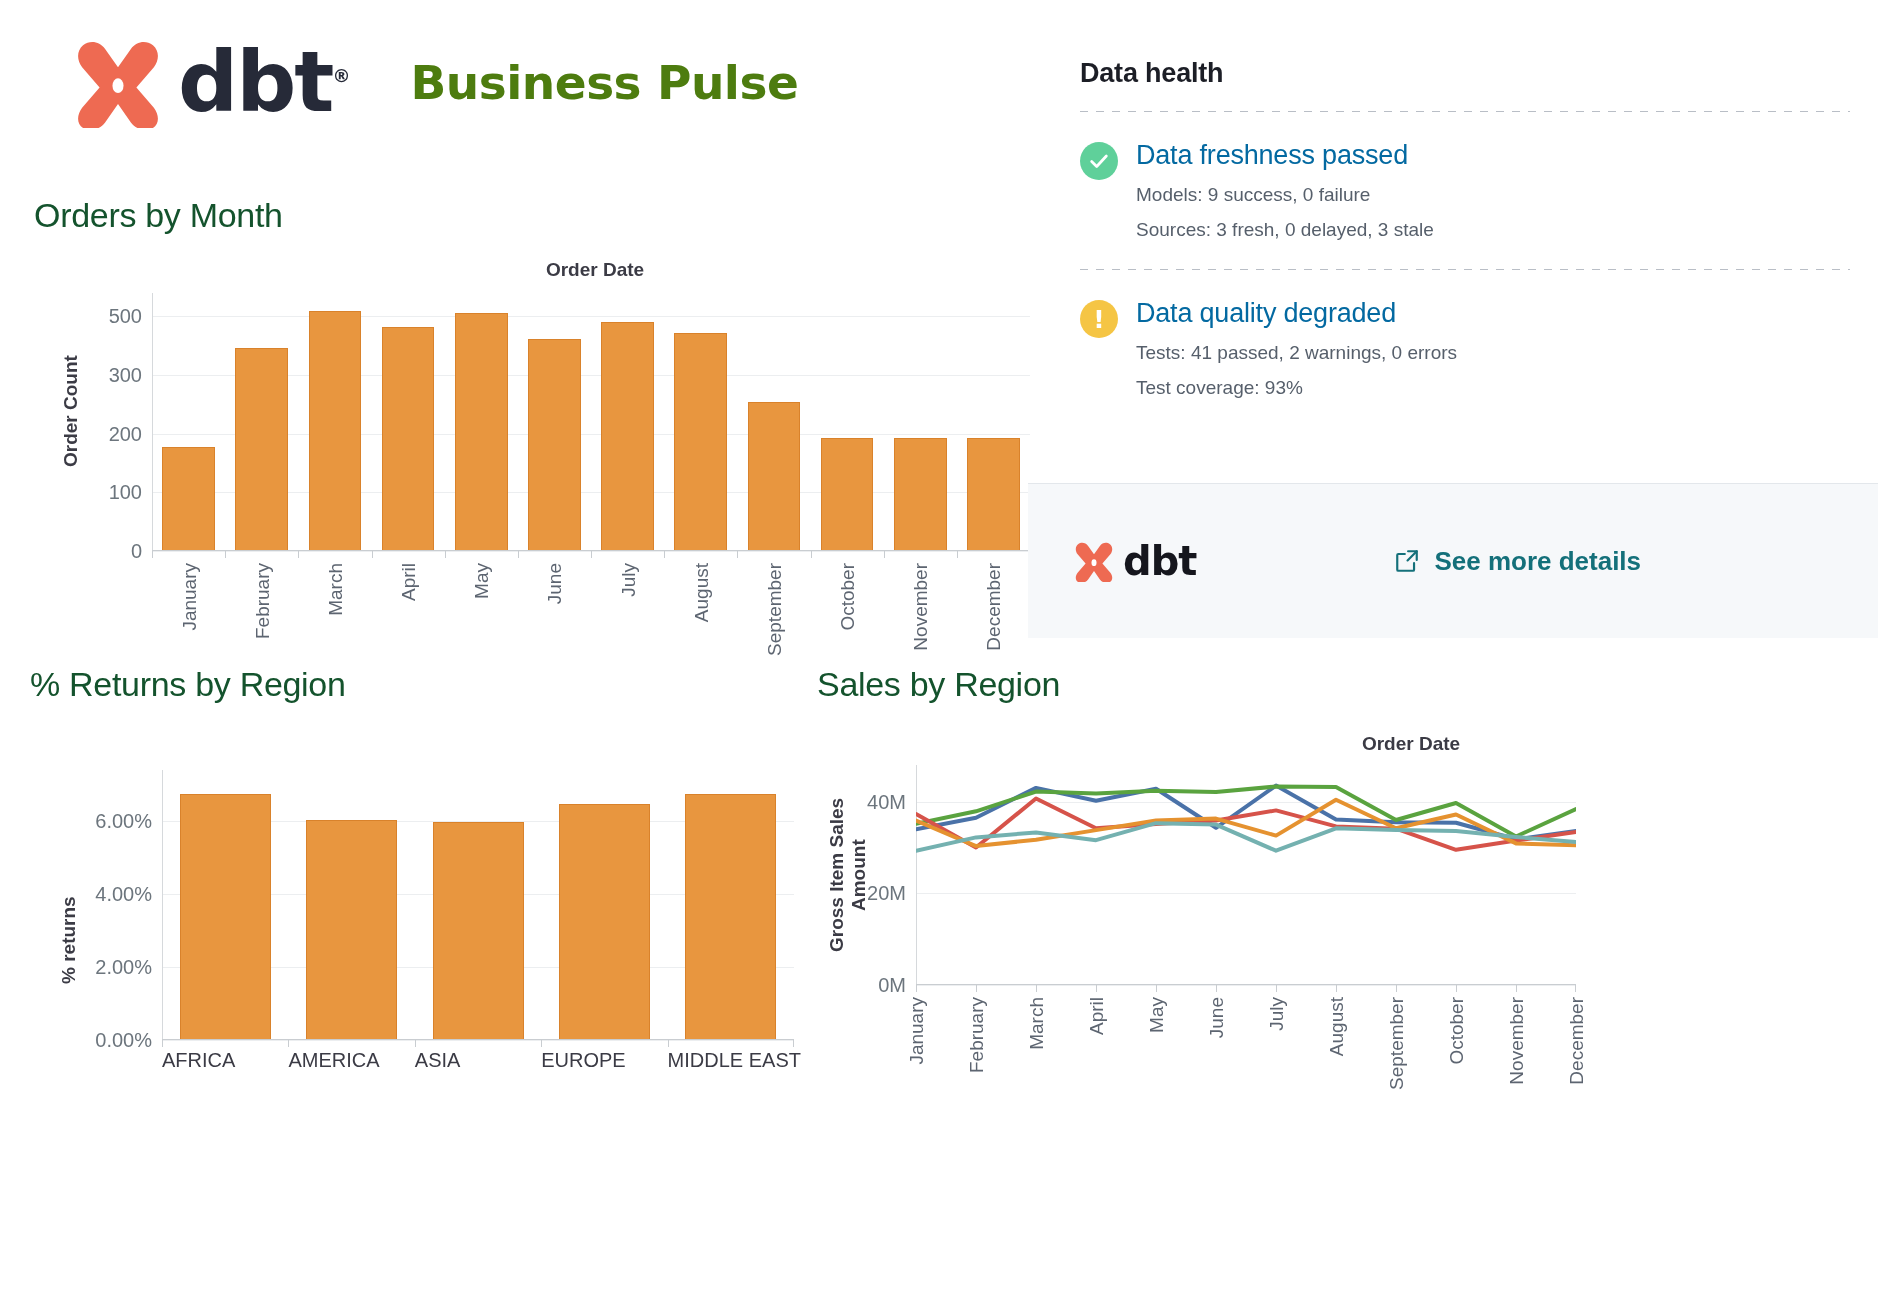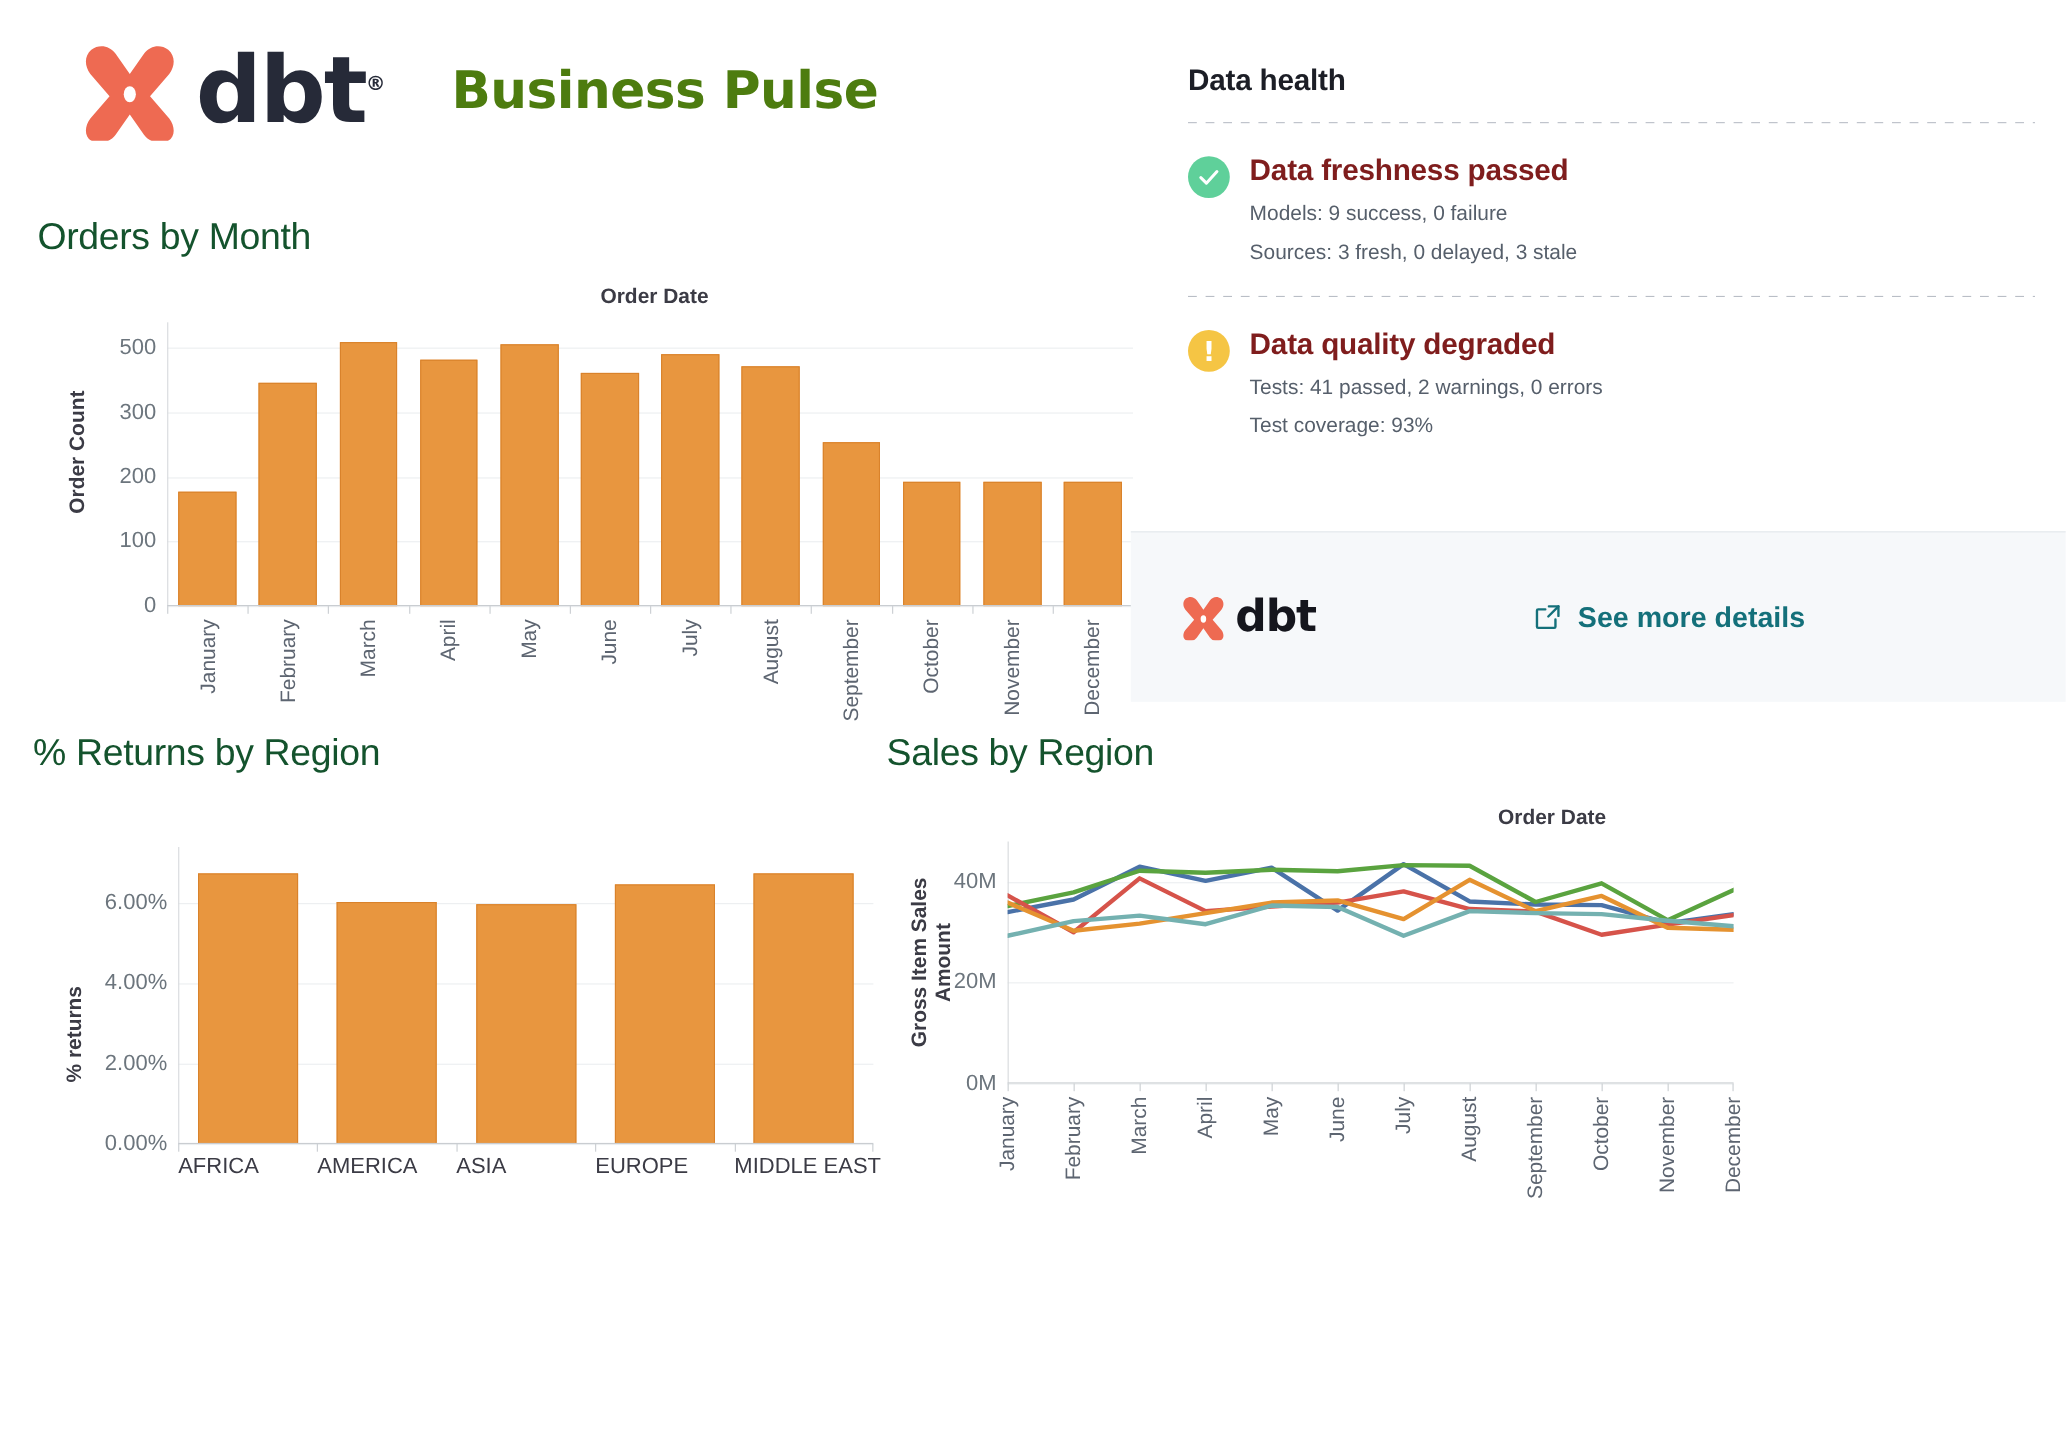--- a/index.html
+++ b/index.html
@@ -58,39 +58,39 @@
               writing-mode:vertical-rl; transform:rotate(180deg); }
   .xlab-flat { font-size:20px; color:#3b3b45; white-space:nowrap; text-align:center; font-weight:400;}
 
   
   #returns-panel { position:absolute; left:26px; top:665px; width:800px; height:440px; }
   #returns-title { position:absolute; left:4px; top:0; }
   #returns-coltitle { position:absolute; left:120px; top:63px; width:650px; }
 
   
   #sales-panel { position:absolute; left:806px; top:665px; width:1070px; height:450px; }
-  #sales-title { position:absolute; left:0px; top:0; }
+  #sales-title { position:absolute; left:11px; top:0; }
   #sales-coltitle { position:absolute; left:160px; top:68px; width:890px; }
 
   
   #health { position:absolute; left:1080px; top:58px; width:770px; }
   #health-title { font-size:27px; font-weight:700; color:#1c1e26; letter-spacing:-0.2px; }
   #health-sub { margin-top:22px; font-size:19px; color:#565f6b; }
   .dash-sep { margin:22px 0 0 0; height:1px;
      background-image:linear-gradient(to right,#b9bec6 0 8px, transparent 8px 16px);
      background-size:16px 1px; background-repeat:repeat-x; }
   .health-item { display:flex; gap:18px; margin-top:28px; }
   .status-icon { width:38px; height:38px; border-radius:50%; flex:0 0 auto;
                  display:flex; align-items:center; justify-content:center; margin-top:2px; }
   .status-icon.ok { background:#5fd09a; }
   .status-icon.warn { background:#f5c544; }
   .status-icon svg { display:block; }
   .bang { font-size:25px; font-weight:700; color:#fff; line-height:1;
           font-family:"DejaVu Sans", sans-serif; }
-  .health-head { font-size:27px; font-weight:700; color:#7f1d1d; letter-spacing:-0.2px; }
+  .health-head { font-size:27px; font-weight:400; color:#0369a1; letter-spacing:-0.2px; }
   .health-line { font-size:19px; color:#565f6b; margin-top:13px; }
 
   #health-footer { position:absolute; left:1028px; top:483px; width:850px; height:155px;
                    background:#f6f8fa; border-top:1px solid #e3e7eb;
                    display:flex; align-items:center; }
   .footer-logo { display:flex; align-items:center; gap:8px; margin-left:45px; }
   .footer-mark { width:42px; height:42px; }
   .footer-word { font-size:40px; font-weight:700; color:#15161d; letter-spacing:-1px;
                  font-family:"DejaVu Sans", sans-serif; line-height:1; }
   #see-more { margin-left:198px; display:flex; align-items:center; gap:14px;

